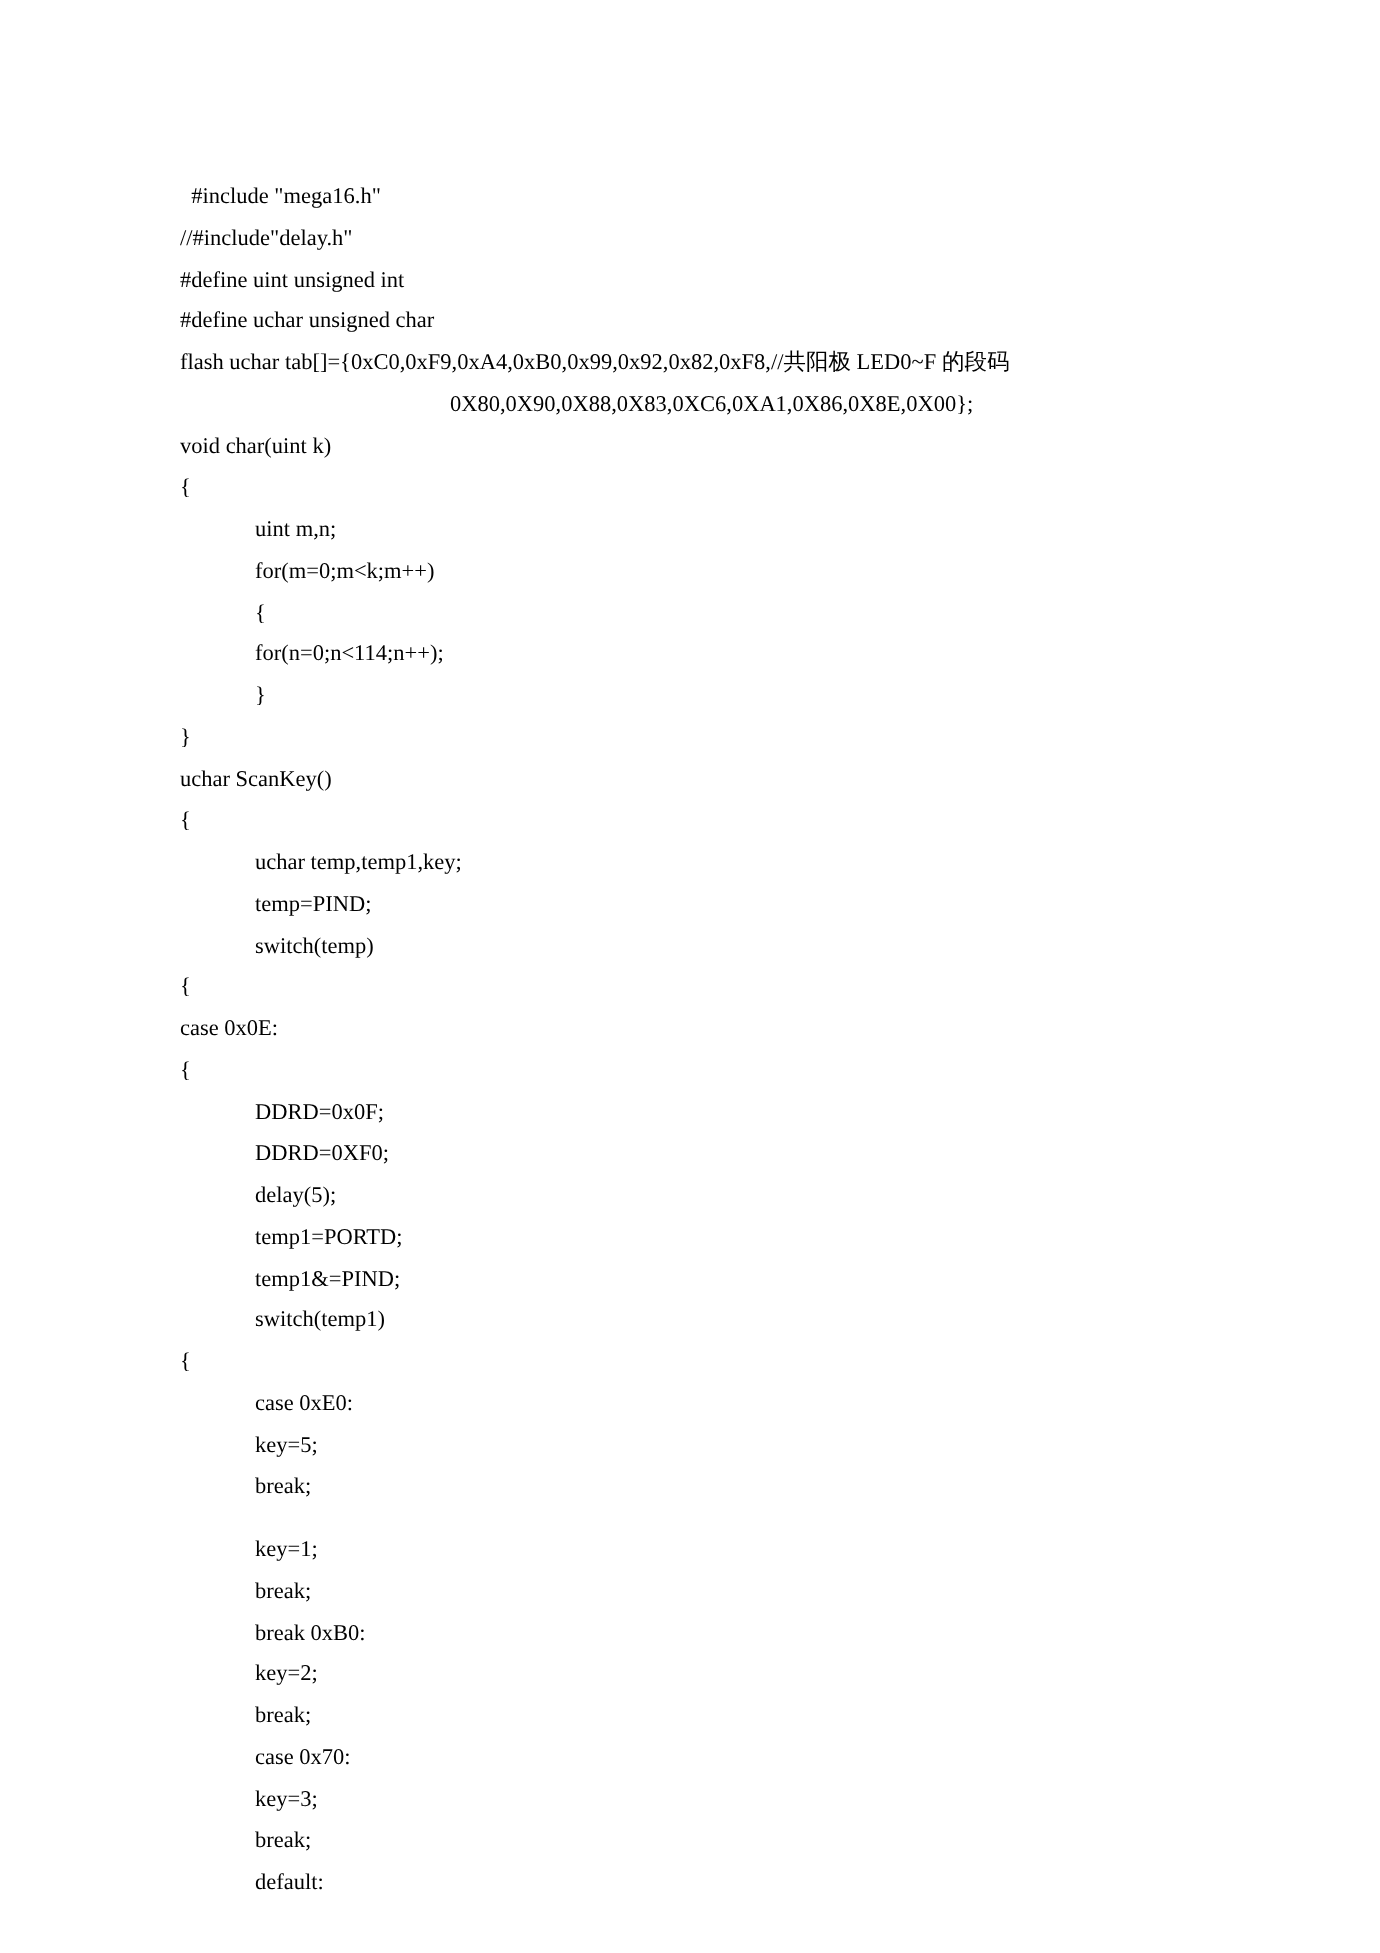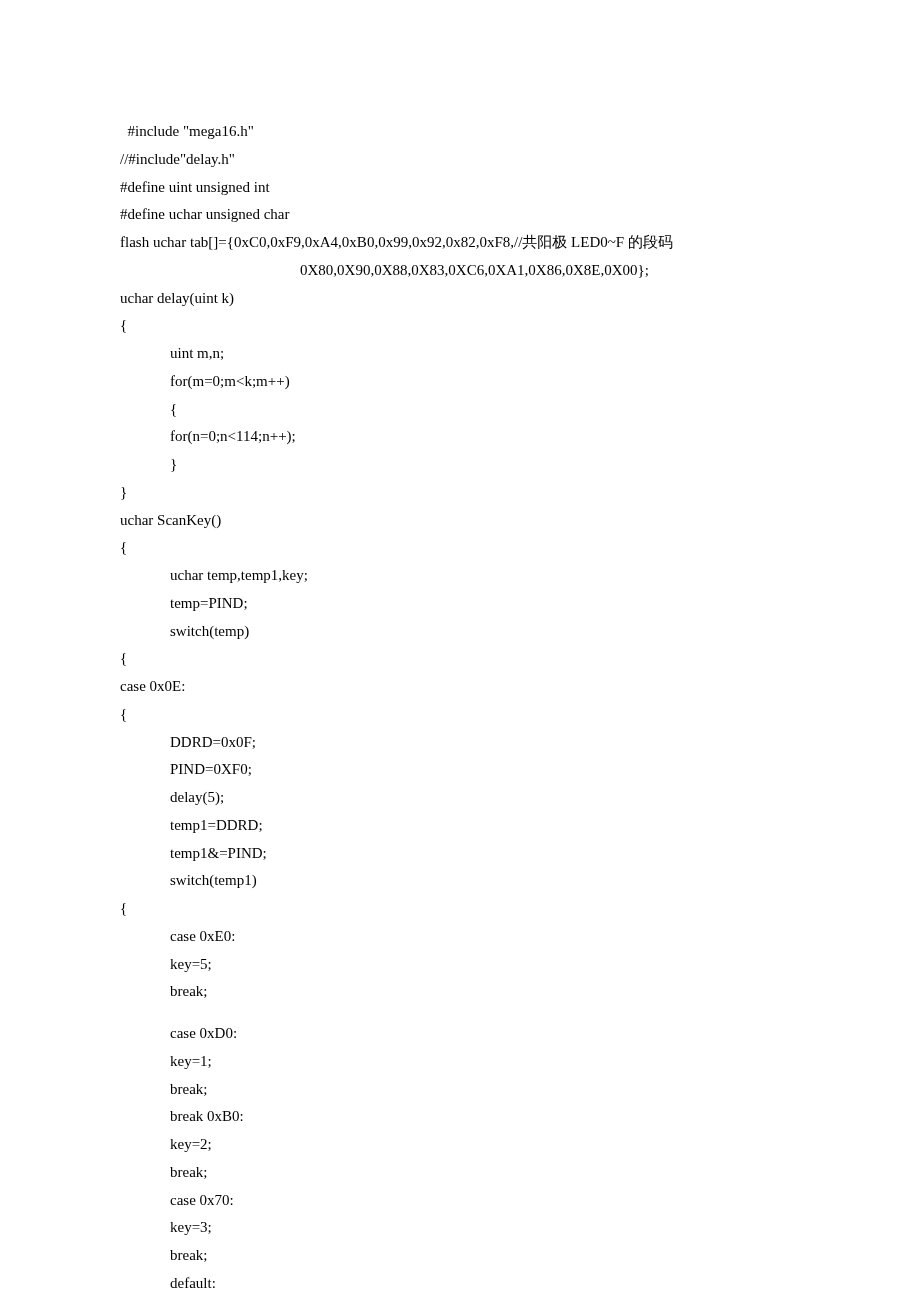--- a/index.html
+++ b/index.html
@@ -27,48 +27,47 @@
 <body>
 
 <div class="page">
   <div id="code-container">
       <div class="code-line">  #include "mega16.h"</div>
       <div class="code-line">//#include"delay.h"</div>
       <div class="code-line">#define uint unsigned int</div>
       <div class="code-line">#define uchar unsigned char</div>
       <div class="code-line">flash uchar tab[]={0xC0,0xF9,0xA4,0xB0,0x99,0x92,0x82,0xF8,//共阳极 LED0~F 的段码</div>
       <div class="code-line">                                                0X80,0X90,0X88,0X83,0XC6,0XA1,0X86,0X8E,0X00};</div>
-      <div class="code-line">uchar delay(uint k)</div>
+      <div class="code-line">void char(uint k)</div>
       <div class="code-line">{</div>
       <div class="code-line indent1">uint m,n;</div>
       <div class="code-line indent1">for(m=0;m&lt;k;m++)</div>
       <div class="code-line indent1">{</div>
       <div class="code-line indent1">for(n=0;n&lt;114;n++);</div>
       <div class="code-line indent1">}</div>
       <div class="code-line">}</div>
       <div class="code-line">uchar ScanKey()</div>
       <div class="code-line">{</div>
       <div class="code-line indent1">uchar temp,temp1,key;</div>
       <div class="code-line indent1">temp=PIND;</div>
       <div class="code-line indent1">switch(temp)</div>
       <div class="code-line">{</div>
       <div class="code-line">case 0x0E:</div>
       <div class="code-line">{</div>
       <div class="code-line indent1">DDRD=0x0F;</div>
-      <div class="code-line indent1">PIND=0XF0;</div>
+      <div class="code-line indent1">DDRD=0XF0;</div>
       <div class="code-line indent1">delay(5);</div>
-      <div class="code-line indent1">temp1=DDRD;</div>
+      <div class="code-line indent1">temp1=PORTD;</div>
       <div class="code-line indent1">temp1&amp;=PIND;</div>
       <div class="code-line indent1">switch(temp1)</div>
       <div class="code-line">{</div>
       <div class="code-line indent1">case 0xE0:</div>
       <div class="code-line indent1">key=5;</div>
       <div class="code-line indent1">break;</div>
       <div class="spacer"></div>
-      <div class="code-line indent1">case 0xD0:</div>
       <div class="code-line indent1">key=1;</div>
       <div class="code-line indent1">break;</div>
       <div class="code-line indent1">break 0xB0:</div>
       <div class="code-line indent1">key=2;</div>
       <div class="code-line indent1">break;</div>
       <div class="code-line indent1">case 0x70:</div>
       <div class="code-line indent1">key=3;</div>
       <div class="code-line indent1">break;</div>
       <div class="code-line indent1">default:</div>
     </div>

